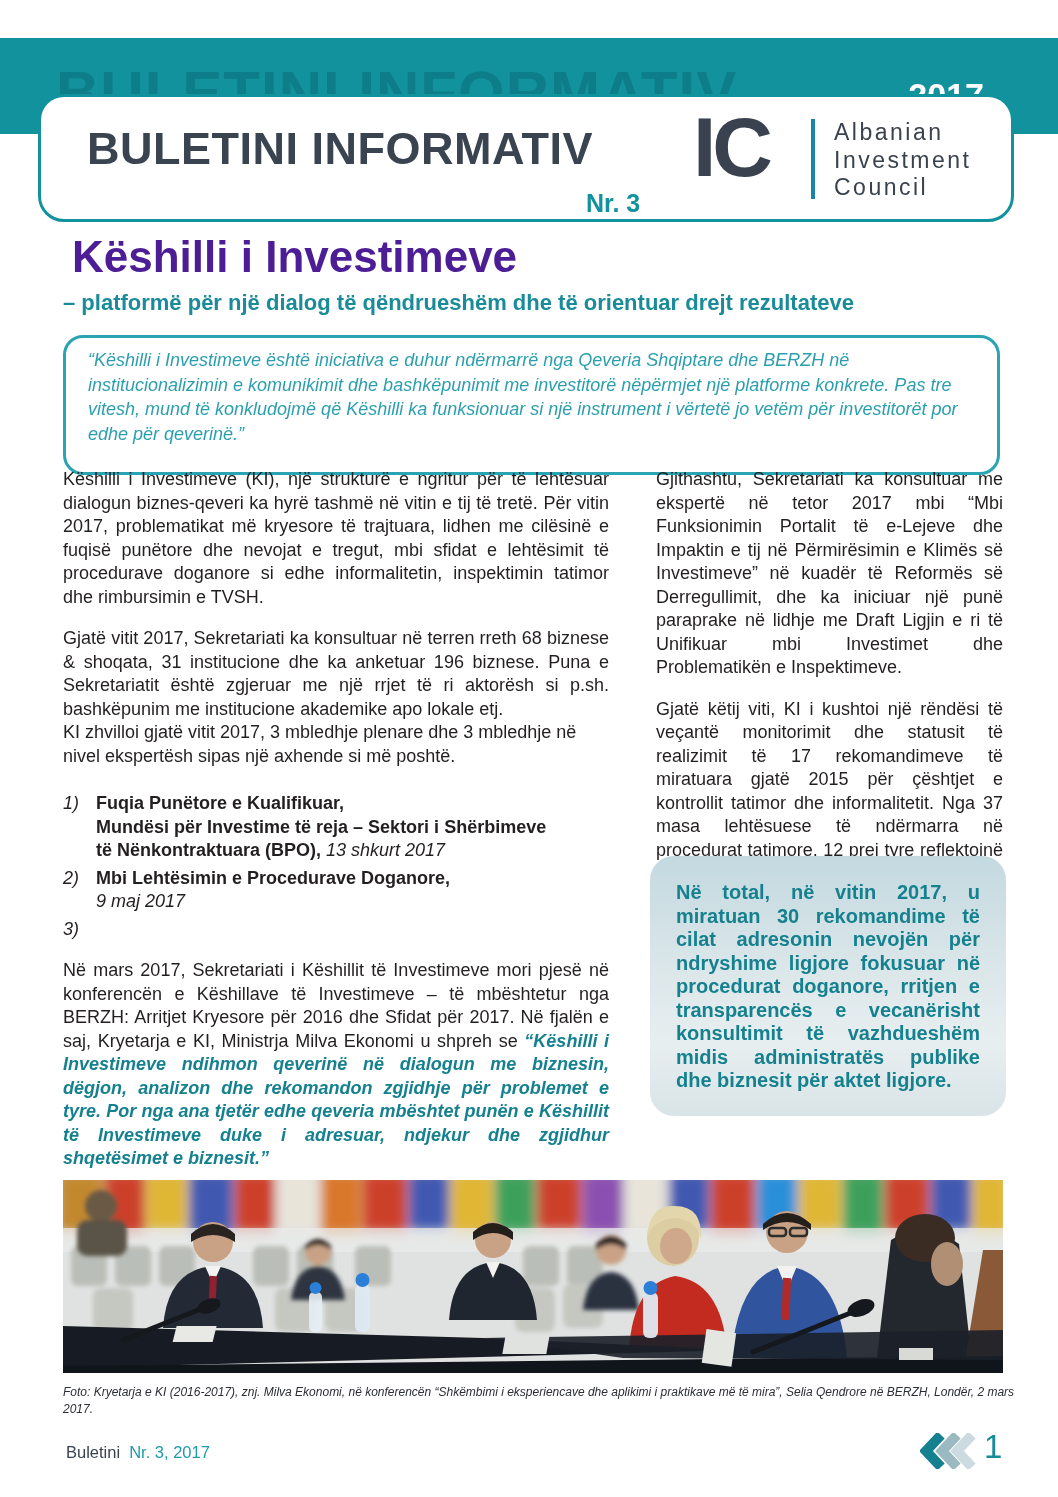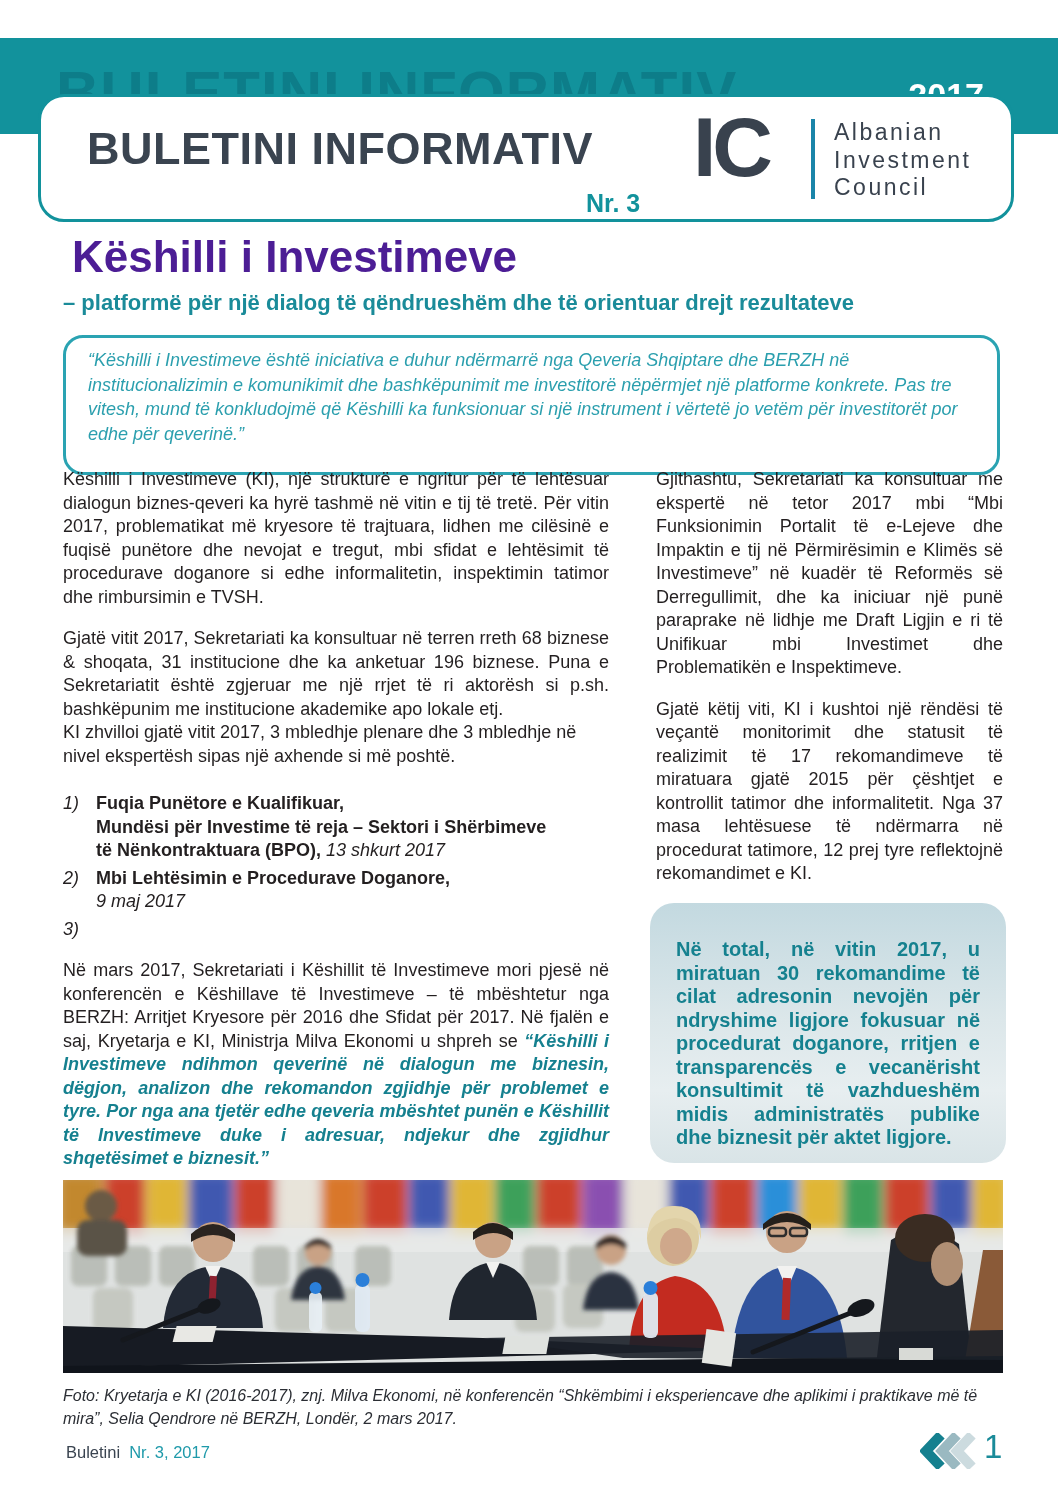--- a/index.html
+++ b/index.html
@@ -46,29 +46,29 @@
   .no-just{text-align:left !important;margin-top:0 !important;}
 
   .agenda{margin:24px 0 18px 0;}
   .agenda-item{display:flex;margin-bottom:4px;}
   .item-num{width:33px;flex:none;font-style:italic;}
   .item-title{font-weight:700;white-space:pre-line;}
   .item-date{font-style:italic;white-space:pre-line;}
   .inline-quote{color:#15808f;font-weight:700;font-style:italic;}
 
   
-  .highlight{position:absolute;left:650px;top:903px;width:356px;height:260px;border-radius:24px;
+  .highlight{position:absolute;left:650px;top:856px;width:356px;height:260px;border-radius:24px;
              background:linear-gradient(180deg,#c3d9e0 0%,#dce7ea 45%,#e7eef0 72%,#d9e4e7 100%);
-             box-sizing:border-box;padding:35px 26px;}
+             box-sizing:border-box;padding:25px 26px;}
   .highlight-text{font-size:20px;font-weight:700;color:#15818f;text-align:justify;line-height:23.5px;}
 
   
   .photo{position:absolute;left:63px;top:1180px;width:940px;height:193px;overflow:hidden;}
   .caption{position:absolute;left:63px;top:1384px;width:955px;font-style:italic;
-           font-size:16px;line-height:1.45;color:#2b2e34;}
+           font-size:12px;line-height:1.45;color:#2b2e34;}
 
   
   .footer-left{position:absolute;left:66px;top:1443px;font-size:16.5px;white-space:nowrap;}
   .footer-label{color:#3a4450;}
   .footer-issue{color:#1f9aaa;margin-left:9px;}
   .chevrons{position:absolute;left:920px;top:1433px;}
   .page-num{position:absolute;left:984px;top:1428px;font-size:33px;color:#1a8b99;}
 </style>
 </head>
 <body>

